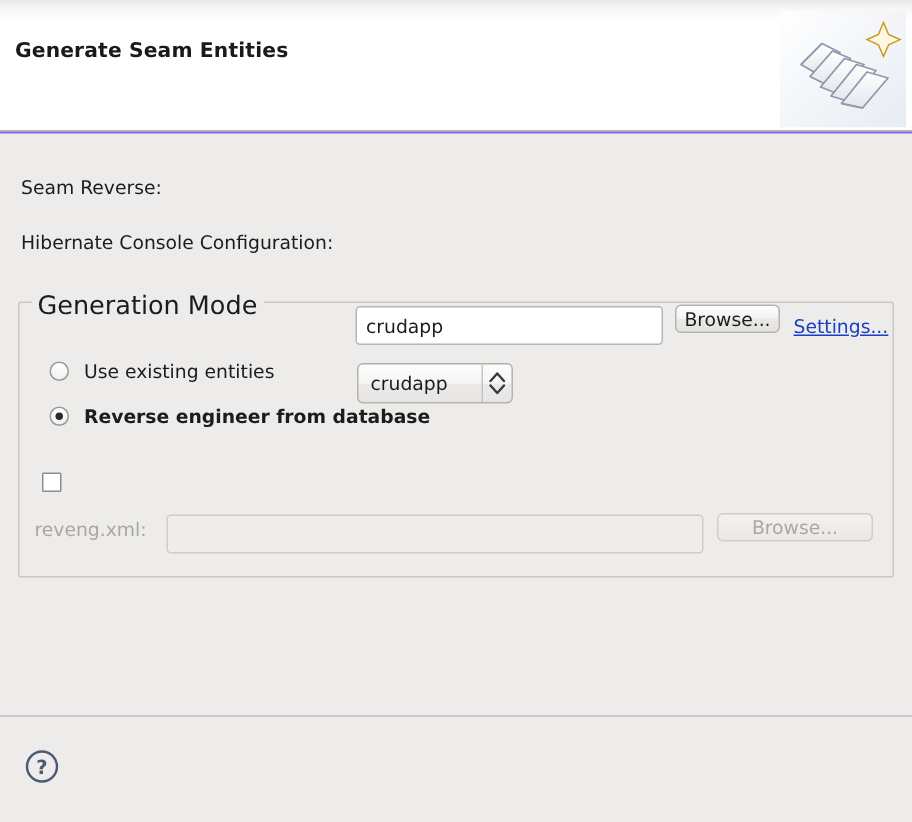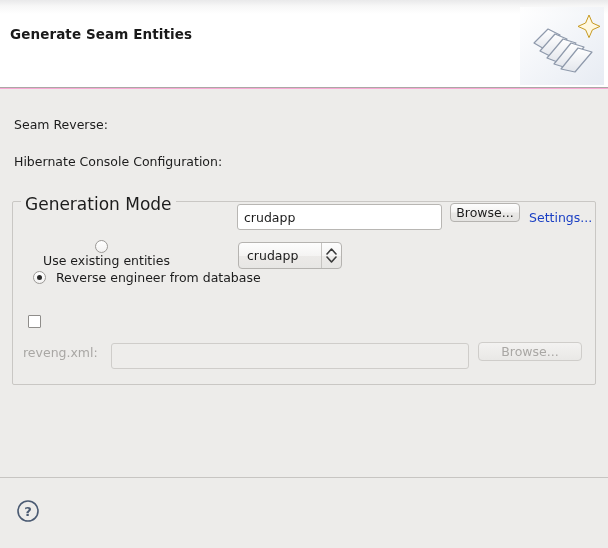--- a/index.html
+++ b/index.html
@@ -12,21 +12,21 @@
     background: #edecea;
     font-family: "DejaVu Sans", "Liberation Sans", sans-serif;
     font-size: 12.5px;
     color: #1c1c1c;
     overflow: hidden;
   }
   #wizard {
     position: relative;
     width: 608px;
     height: 548px;
-    background: #f9a8d4;
+    background: #8b5cf6;
   }
 
   
   .header {
     position: absolute;
     left: 0; top: 0;
     width: 608px;
     height: 88px;
     background: linear-gradient(to bottom, #e9e9ea 0px, #f7f7f7 6px, #ffffff 14px, #ffffff 100%);
     border-bottom: 1px solid #aaa8a5;
@@ -104,20 +104,21 @@
     white-space: nowrap;
   }
   .btn.disabled {
     color: #a9a7a4;
     border-color: #cfcdca;
     background: linear-gradient(to bottom, #f3f2f1 0%, #eeedeb 50%, #e9e8e6 100%);
   }
 
   .link {
     color: #1a3fc4;
+    text-decoration: underline;
     font-size: 12.5px;
     cursor: pointer;
   }
 
   
   .combo {
     box-sizing: border-box;
     display: inline-flex;
     align-items: center;
     height: 27px;
@@ -283,26 +284,26 @@
         </svg>
         <svg width="11" height="7" viewBox="0 0 11 7">
           <path d="M1 1 L5.5 6 L10 1" fill="none" stroke="#3a3a3a" stroke-width="1.6" stroke-linecap="round" stroke-linejoin="round"></path>
         </svg>
       </div>
     </div>
 
     <div class="group">
       <div class="group-label">Generation Mode</div>
 
-      <div class="radio-row" style="left:20px; top:38px;flex-direction:column;">
+      <div class="radio-row" style="left:20px; top:38px;">
         <span class="radio"></span>
         <span class="ctl-label">Use existing entities</span>
       </div>
 
-      <div class="radio-row" style="left:20px; top:68px;">
+      <div class="radio-row" style="left:20px; top:68px;font-weight:bold;">
         <span class="radio checked"></span>
         <span class="ctl-label">Reverse engineer from database</span>
       </div>
 
       <div class="check-row" style="left:15px; top:113px;">
         <span class="check"></span>
       </div>
 
       <div style="position:absolute; left:10px; top:143px; display:flex; align-items:center;text-align:center;">
         <span class="field-label disabled-label">reveng.xml:</span>

